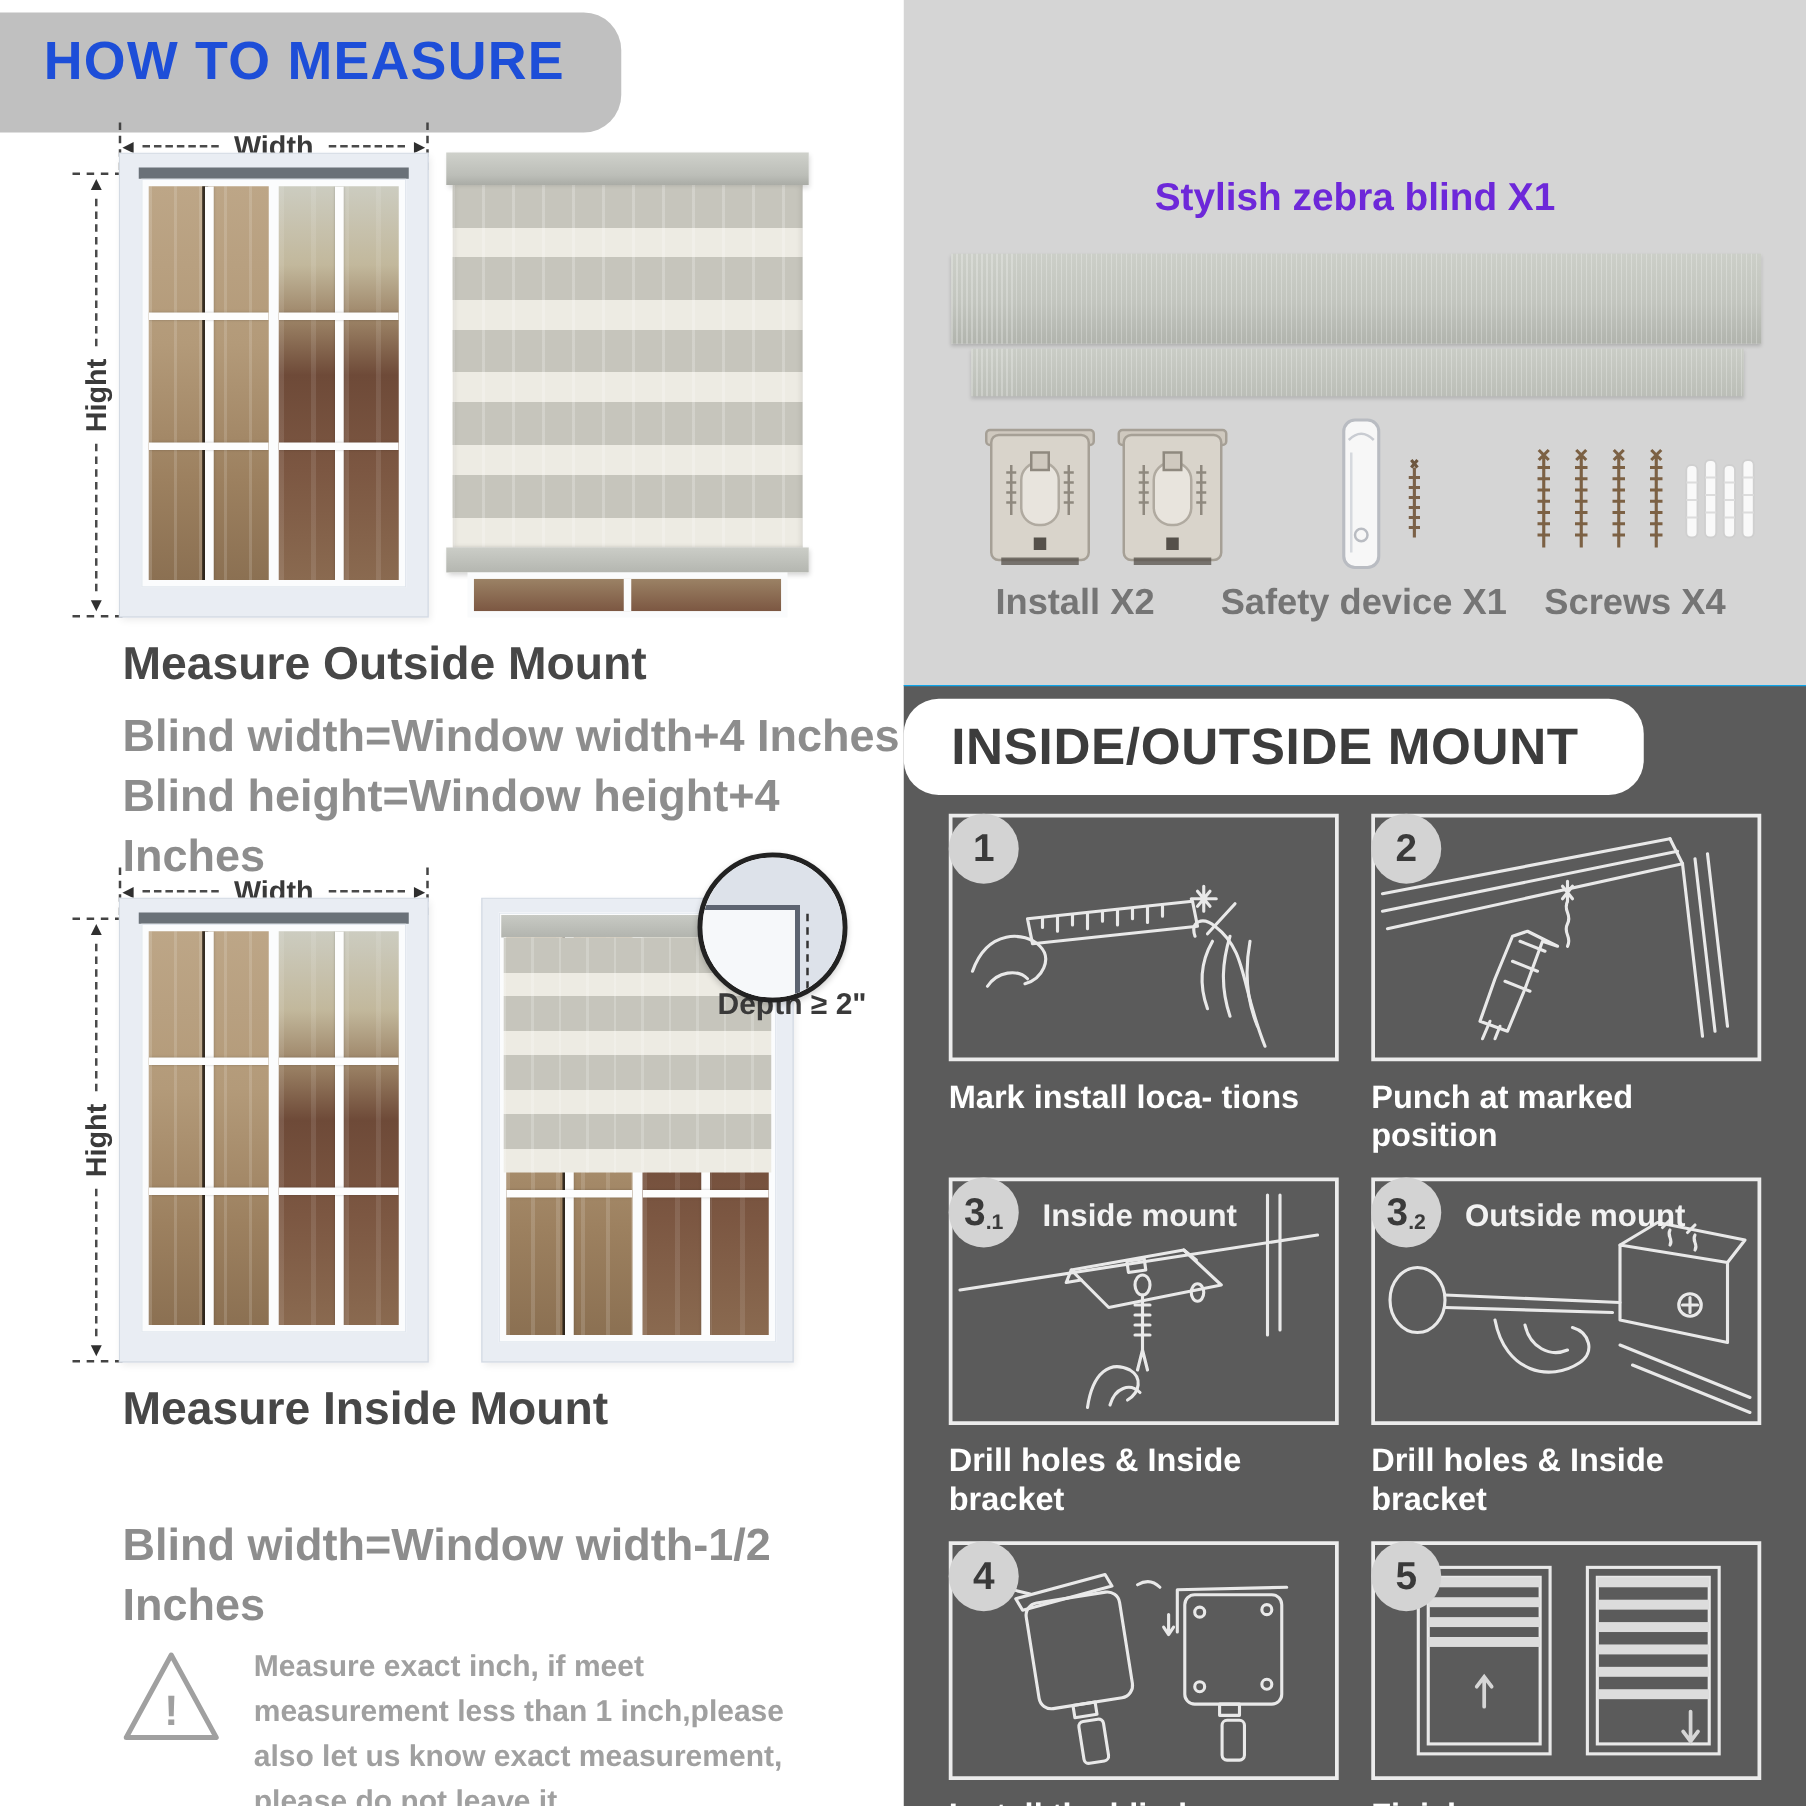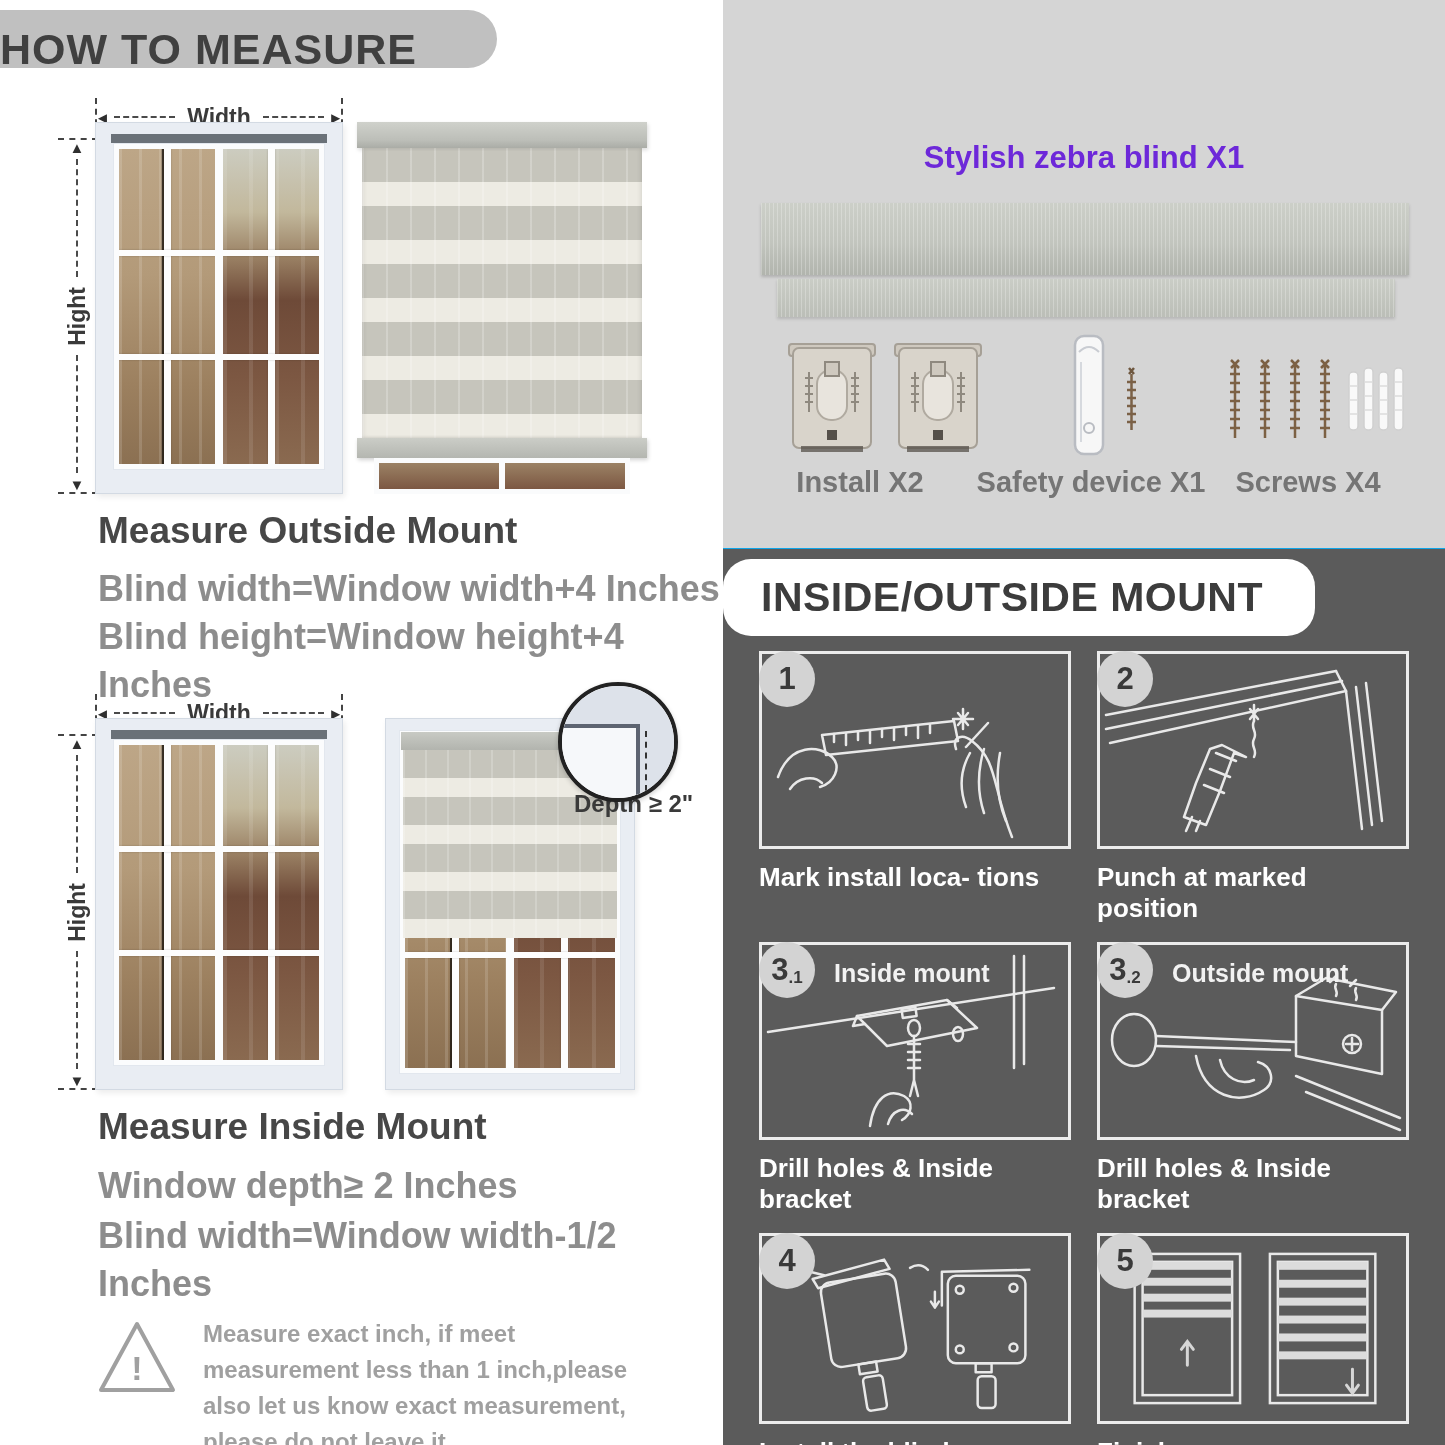--- a/index.html
+++ b/index.html
@@ -3,24 +3,24 @@
 <meta charset="utf-8">
 <style>
   html,body { margin:0; padding:0; background:#fff; }
   .canvas {
     position:relative; width:1445px; height:1445px; background:#ffffff;
     font-family:"Liberation Sans", sans-serif; overflow:hidden;
   }
   
   .left-col { position:absolute; left:0; top:0; width:723px; height:1445px; background:#fff; }
   .howto-bar {
-    position:absolute; left:0; top:10px; width:497px; height:58px;
+    position:absolute; left:0; top:10px; width:497px; height:96px;
     background:#c0c0c0; border-radius:0 30px 30px 0;
-    color:#404040; font-weight:bold; font-size:43px; letter-spacing:1px;
-    line-height:78px; box-sizing:border-box;
+    color:#1d4ed8; font-weight:bold; font-size:43px; letter-spacing:1px;
+    line-height:78px; padding-left:35px; box-sizing:border-box;
   }
   
   .dim-w { position:absolute; height:26px; display:flex; align-items:center; color:#3a3a3a; }
   .dim-w .tick { position:absolute; top:-6px; width:0; height:38px; border-left:2px dashed #444; }
   .dim-w .tick.l { left:0; } .dim-w .tick.r { right:0; }
   .dim-w .ah { font-size:15px; color:#2f2f2f; line-height:1; }
   .dim-w .dash { flex:1; border-top:2px dashed #4a4a4a; height:0; margin:0 4px; }
   .dim-w .lbl { font-weight:bold; font-size:23px; margin:0 8px;text-align:right; }
   .dim-h { position:absolute; width:42px; display:flex; flex-direction:column; align-items:center; color:#3a3a3a; }
   .dim-h .tick { position:absolute; left:2px; width:40px; height:0; border-top:2px dashed #444; }
@@ -234,21 +234,20 @@
 
     <div class="magnifier">
       <div class="mag-top"></div>
       <div class="mag-right"></div>
       <div class="mag-inner"></div>
       <div class="mag-dash"></div>
     </div>
     <div class="depth-lbl">Depth ≥ 2"</div>
 
     <div class="h-measure" style="top:1106px;">Measure Inside Mount</div>
-    <div class="copy" style="top:1162px;">Window depth≥ 2 Inches</div>
     <div class="copy" style="top:1212px;">Blind width=Window width-1/2 Inches</div>
 
     <div class="warning">
       <svg width="84" height="84" viewBox="0 0 84 84">
         <path d="M42 8 L78 74 L6 74 Z" fill="none" stroke="#a0a0a0" stroke-width="4" stroke-linejoin="round"></path>
         <text x="42" y="64" text-anchor="middle" font-size="34" font-weight="bold" fill="#a0a0a0" font-family="Liberation Sans, sans-serif">!</text>
       </svg>
       <div class="warn-text">Measure exact inch, if meet measurement less than 1 inch,please also let us know exact measurement, please do not leave it</div>
     </div>
   </div>

